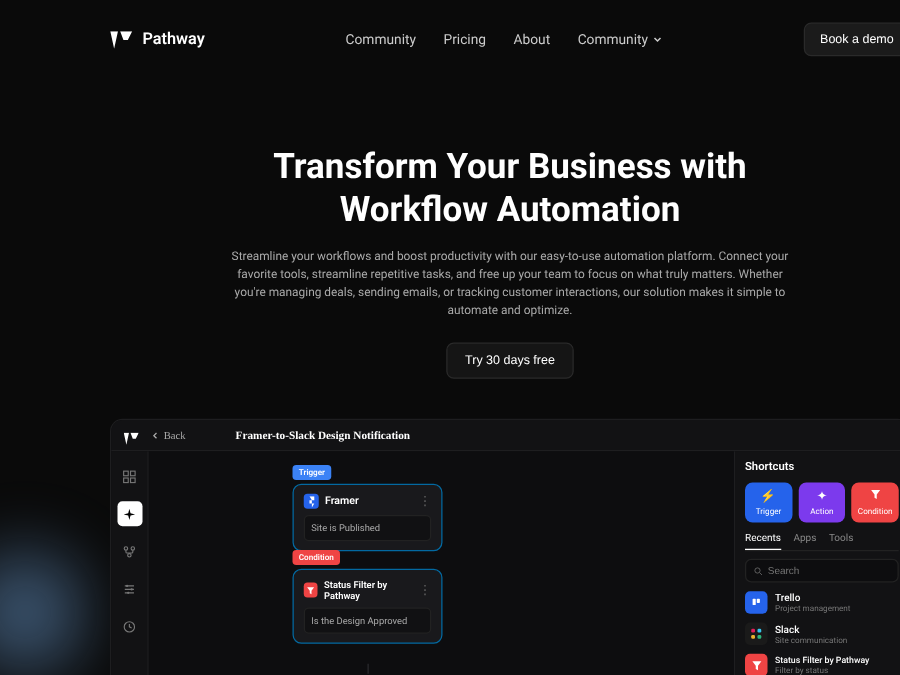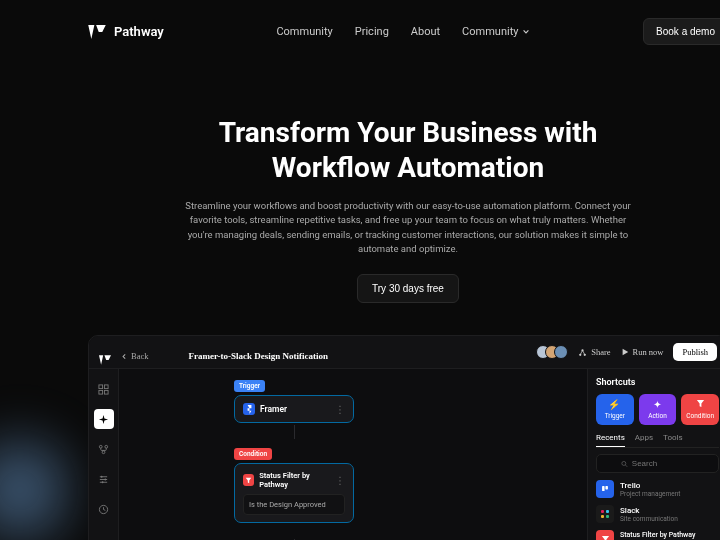--- a/index.html
+++ b/index.html
@@ -201,21 +201,21 @@
 .sc-condition { background: #ef4444; }
 .shortcut-btn .sc-icon { font-size: 10px; }
 .shortcut-btn .sc-label { font-size: 6.5px; }
 .panel-tabs { display: flex; gap: 10px; border-bottom: 1px solid #222; margin-bottom: 6px; }
 .panel-tab { font-size: 8px; color: #888; padding-bottom: 4px; cursor: pointer;}
 .panel-tab.active { color: #fff; border-bottom: 1.5px solid #fff; }
 .search-box {
   background: #0d0d0f;
   border: 1px solid #222;
   border-radius: 5px;
-  padding: 4px 24px;
+  padding: 4px 6px;
   display: flex; align-items: center; gap: 4px;
   margin-bottom: 7px;
 }
 .search-box input {
   background: transparent; border: none; outline: none;
   color: #fff; font-size: 8px; width: 100%;
 }
 .integ-item { display: flex; align-items: center; gap: 6px; margin-bottom: 7px; cursor: pointer;}
 .integ-icon { width: 18px; height: 18px; border-radius: 4px; display: flex; align-items: center; justify-content: center; flex-shrink: 0; }
 .ii-trello { background: #2563eb; color: #fff; }
@@ -272,43 +272,20 @@
             </svg>
         </span>
         <span class="back-link">
           <svg width="7" height="7" viewBox="0 0 10 10">
               <path d="M6 2 L3 5 L6 8" stroke="#aaa" stroke-width="1.5" fill="none"></path>
             </svg>
           <span>Back</span>
         </span>
         <span class="workflow-title">Framer-to-Slack Design Notification</span>
       </div>
-      <div class="tb-right">
-        <div class="avatars">
-          <div class="avatar av1"></div>
-          <div class="avatar av2"></div>
-          <div class="avatar av3"></div>
-        </div>
-        <span class="tb-action">
-          <svg width="9" height="9" viewBox="0 0 12 12">
-              <circle cx="3" cy="9" r="1.5" fill="#ccc"></circle>
-              <circle cx="9" cy="9" r="1.5" fill="#ccc"></circle>
-              <circle cx="6" cy="3" r="1.5" fill="#ccc"></circle>
-              <path d="M6 3 L3 9 M6 3 L9 9" stroke="#ccc" stroke-width="1"></path>
-            </svg>
-          <span>Share</span>
-        </span>
-        <span class="tb-action">
-          <svg width="8" height="8" viewBox="0 0 10 10">
-              <path d="M2 1 L9 5 L2 9 Z" fill="#ccc"></path>
-            </svg>
-          <span>Run now</span>
-        </span>
-        <span class="publish">Publish</span>
-      </div>
     </div>
     <div class="app-body">
       <div class="sidebar-tools">
         <div class="tool-icon">
             <svg width="11" height="11" viewBox="0 0 12 12">
               <rect x="1" y="1" width="4" height="4" stroke="currentColor" fill="none"></rect>
               <rect x="7" y="1" width="4" height="4" stroke="currentColor" fill="none"></rect>
               <rect x="1" y="7" width="4" height="4" stroke="currentColor" fill="none"></rect>
               <rect x="7" y="7" width="4" height="4" stroke="currentColor" fill="none"></rect>
             </svg>
@@ -356,20 +333,21 @@
               <div class="node-main">
                 <span class="node-icon icon-framer">
                     <svg width="7" height="9" viewBox="0 0 10 14">
                       <path d="M2 0 H8 V5 H5 L2 0 M2 5 H5 V9 H8 L5 14 V9 H2 V5" fill="#fff"></path>
                     </svg>
                   </span>
                 <span class="node-title">Framer</span>
               </div>
               <span class="node-dots">⋮</span>
             </div>
+            <div class="node-sub">Site is Published</div>
           </div>
         </div>
 
         <div style="position:absolute; left:115px; top:72px;">
           <span class="node-tag tag-condition">Condition</span>
           <div class="node" style="position:relative;">
             <div class="node-head">
               <div class="node-main">
                 <span class="node-icon icon-pathway">
                     <svg width="7" height="7" viewBox="0 0 10 10">

